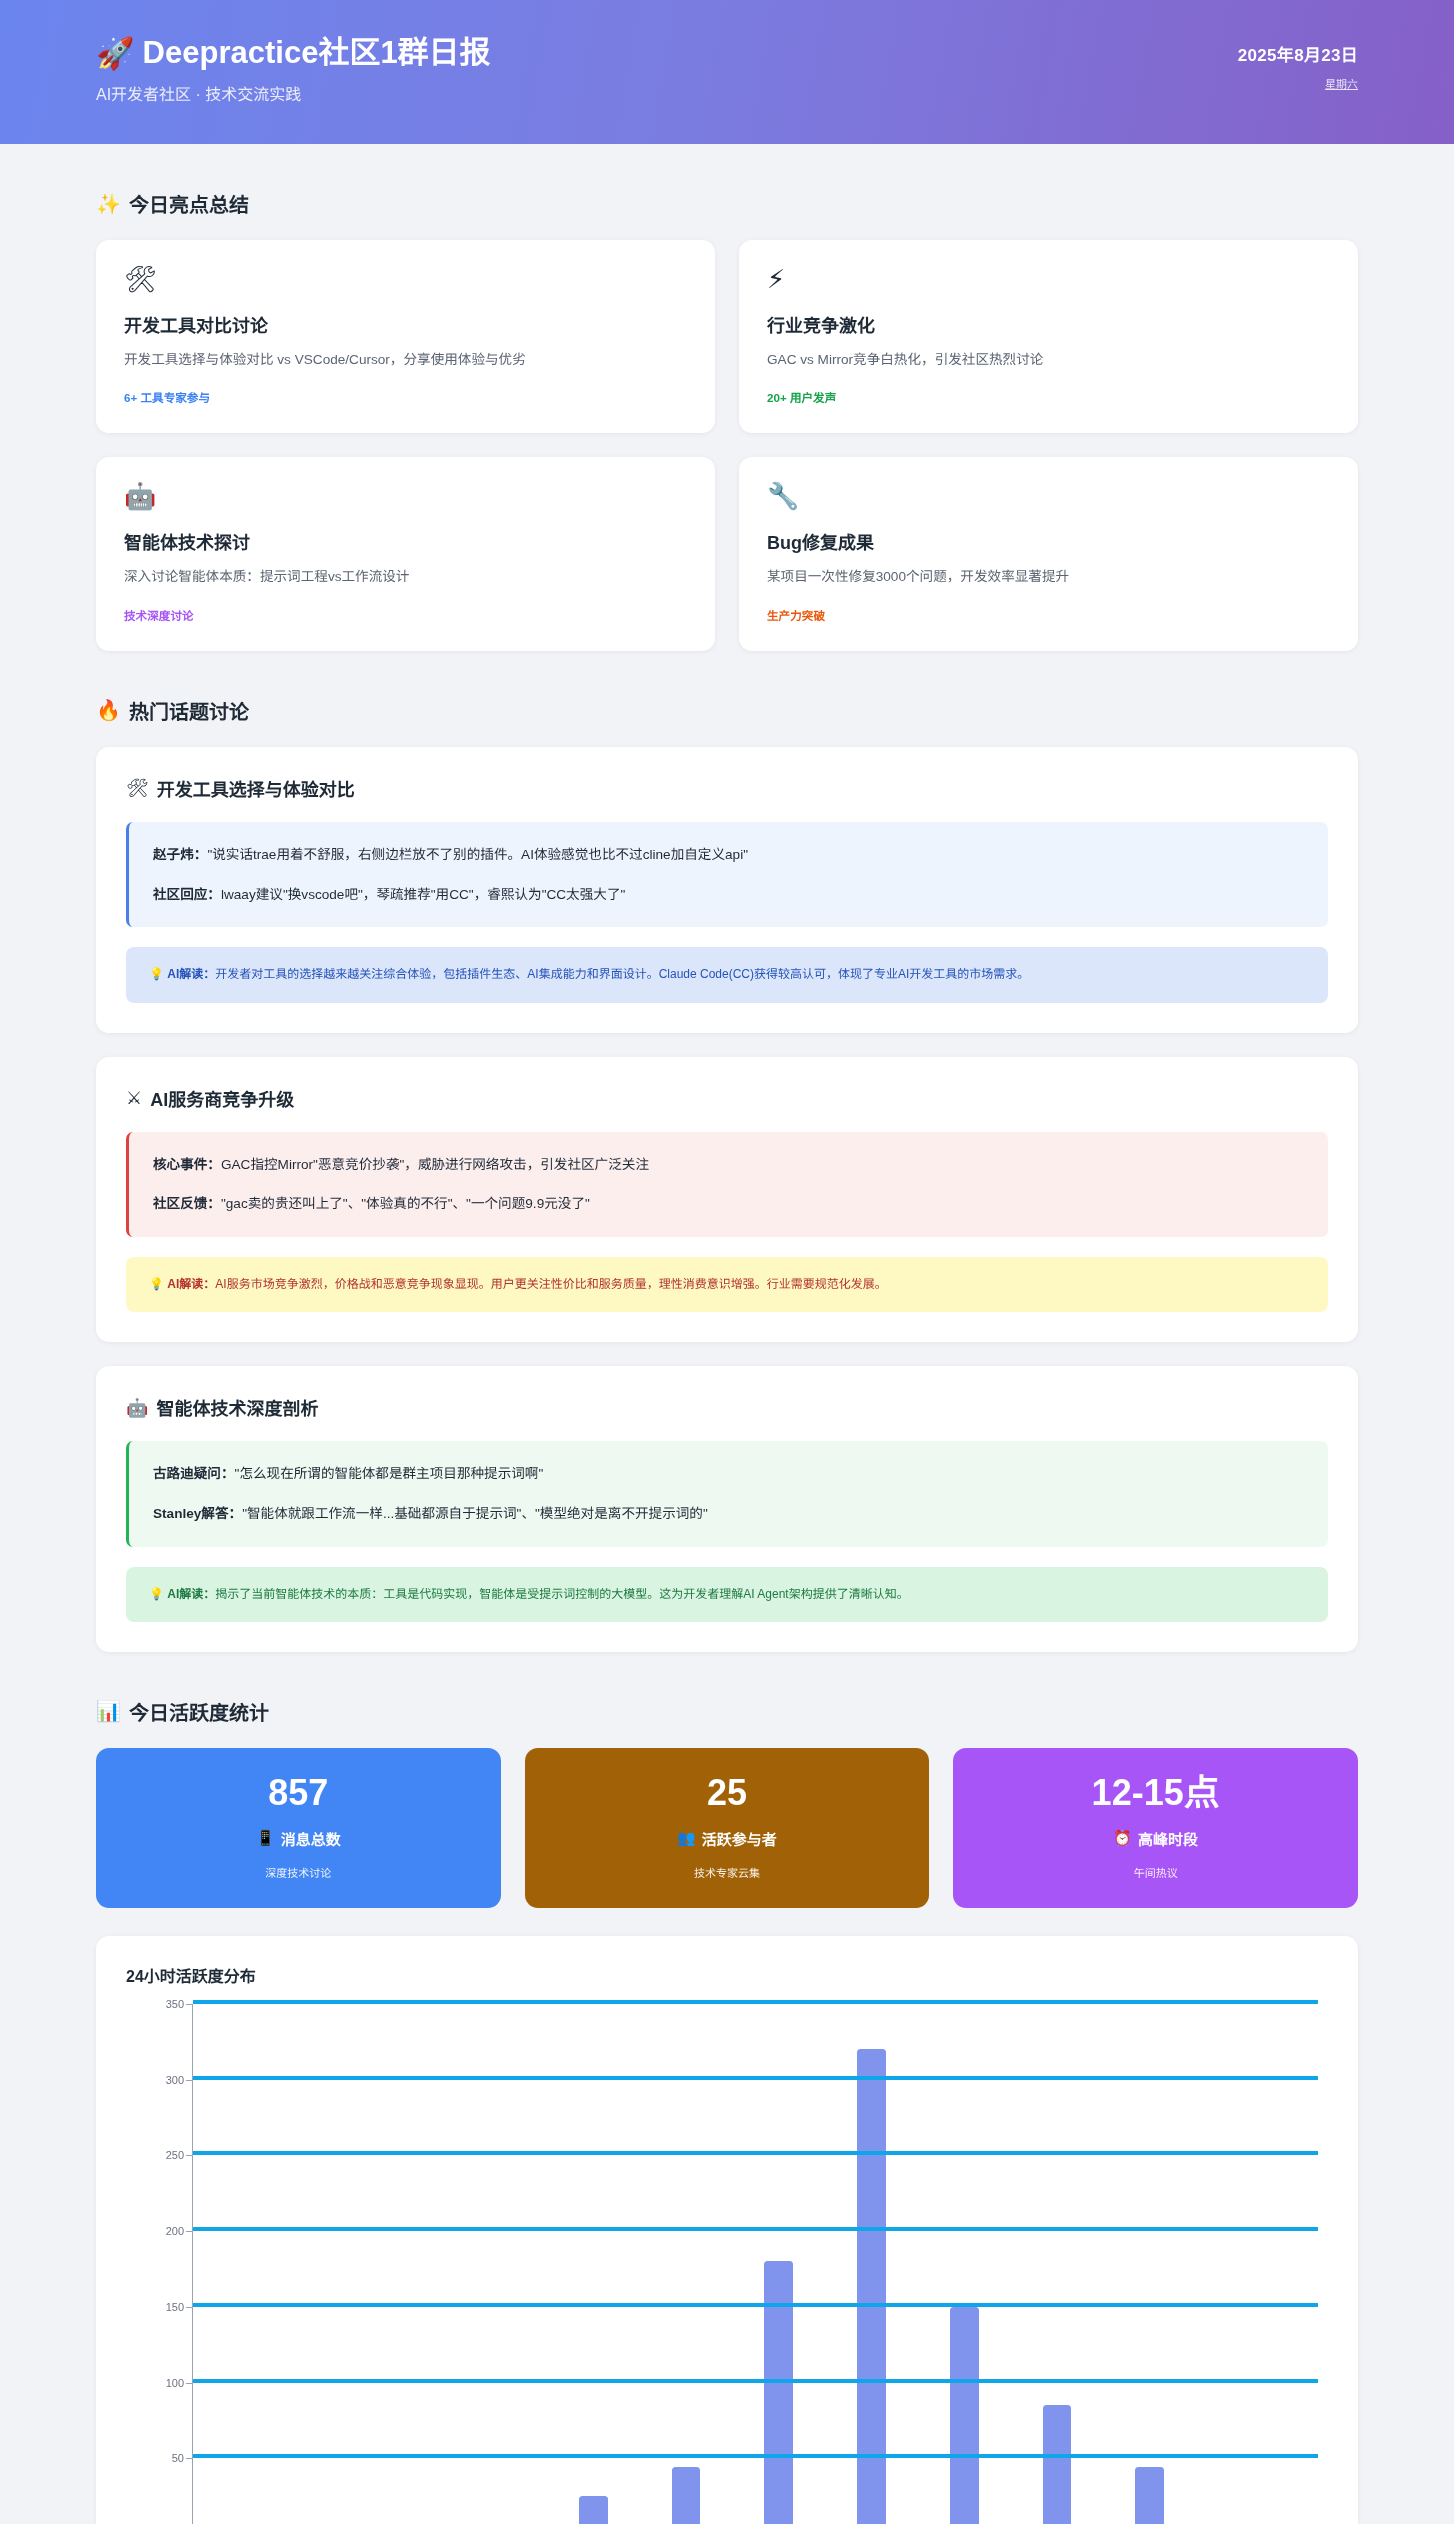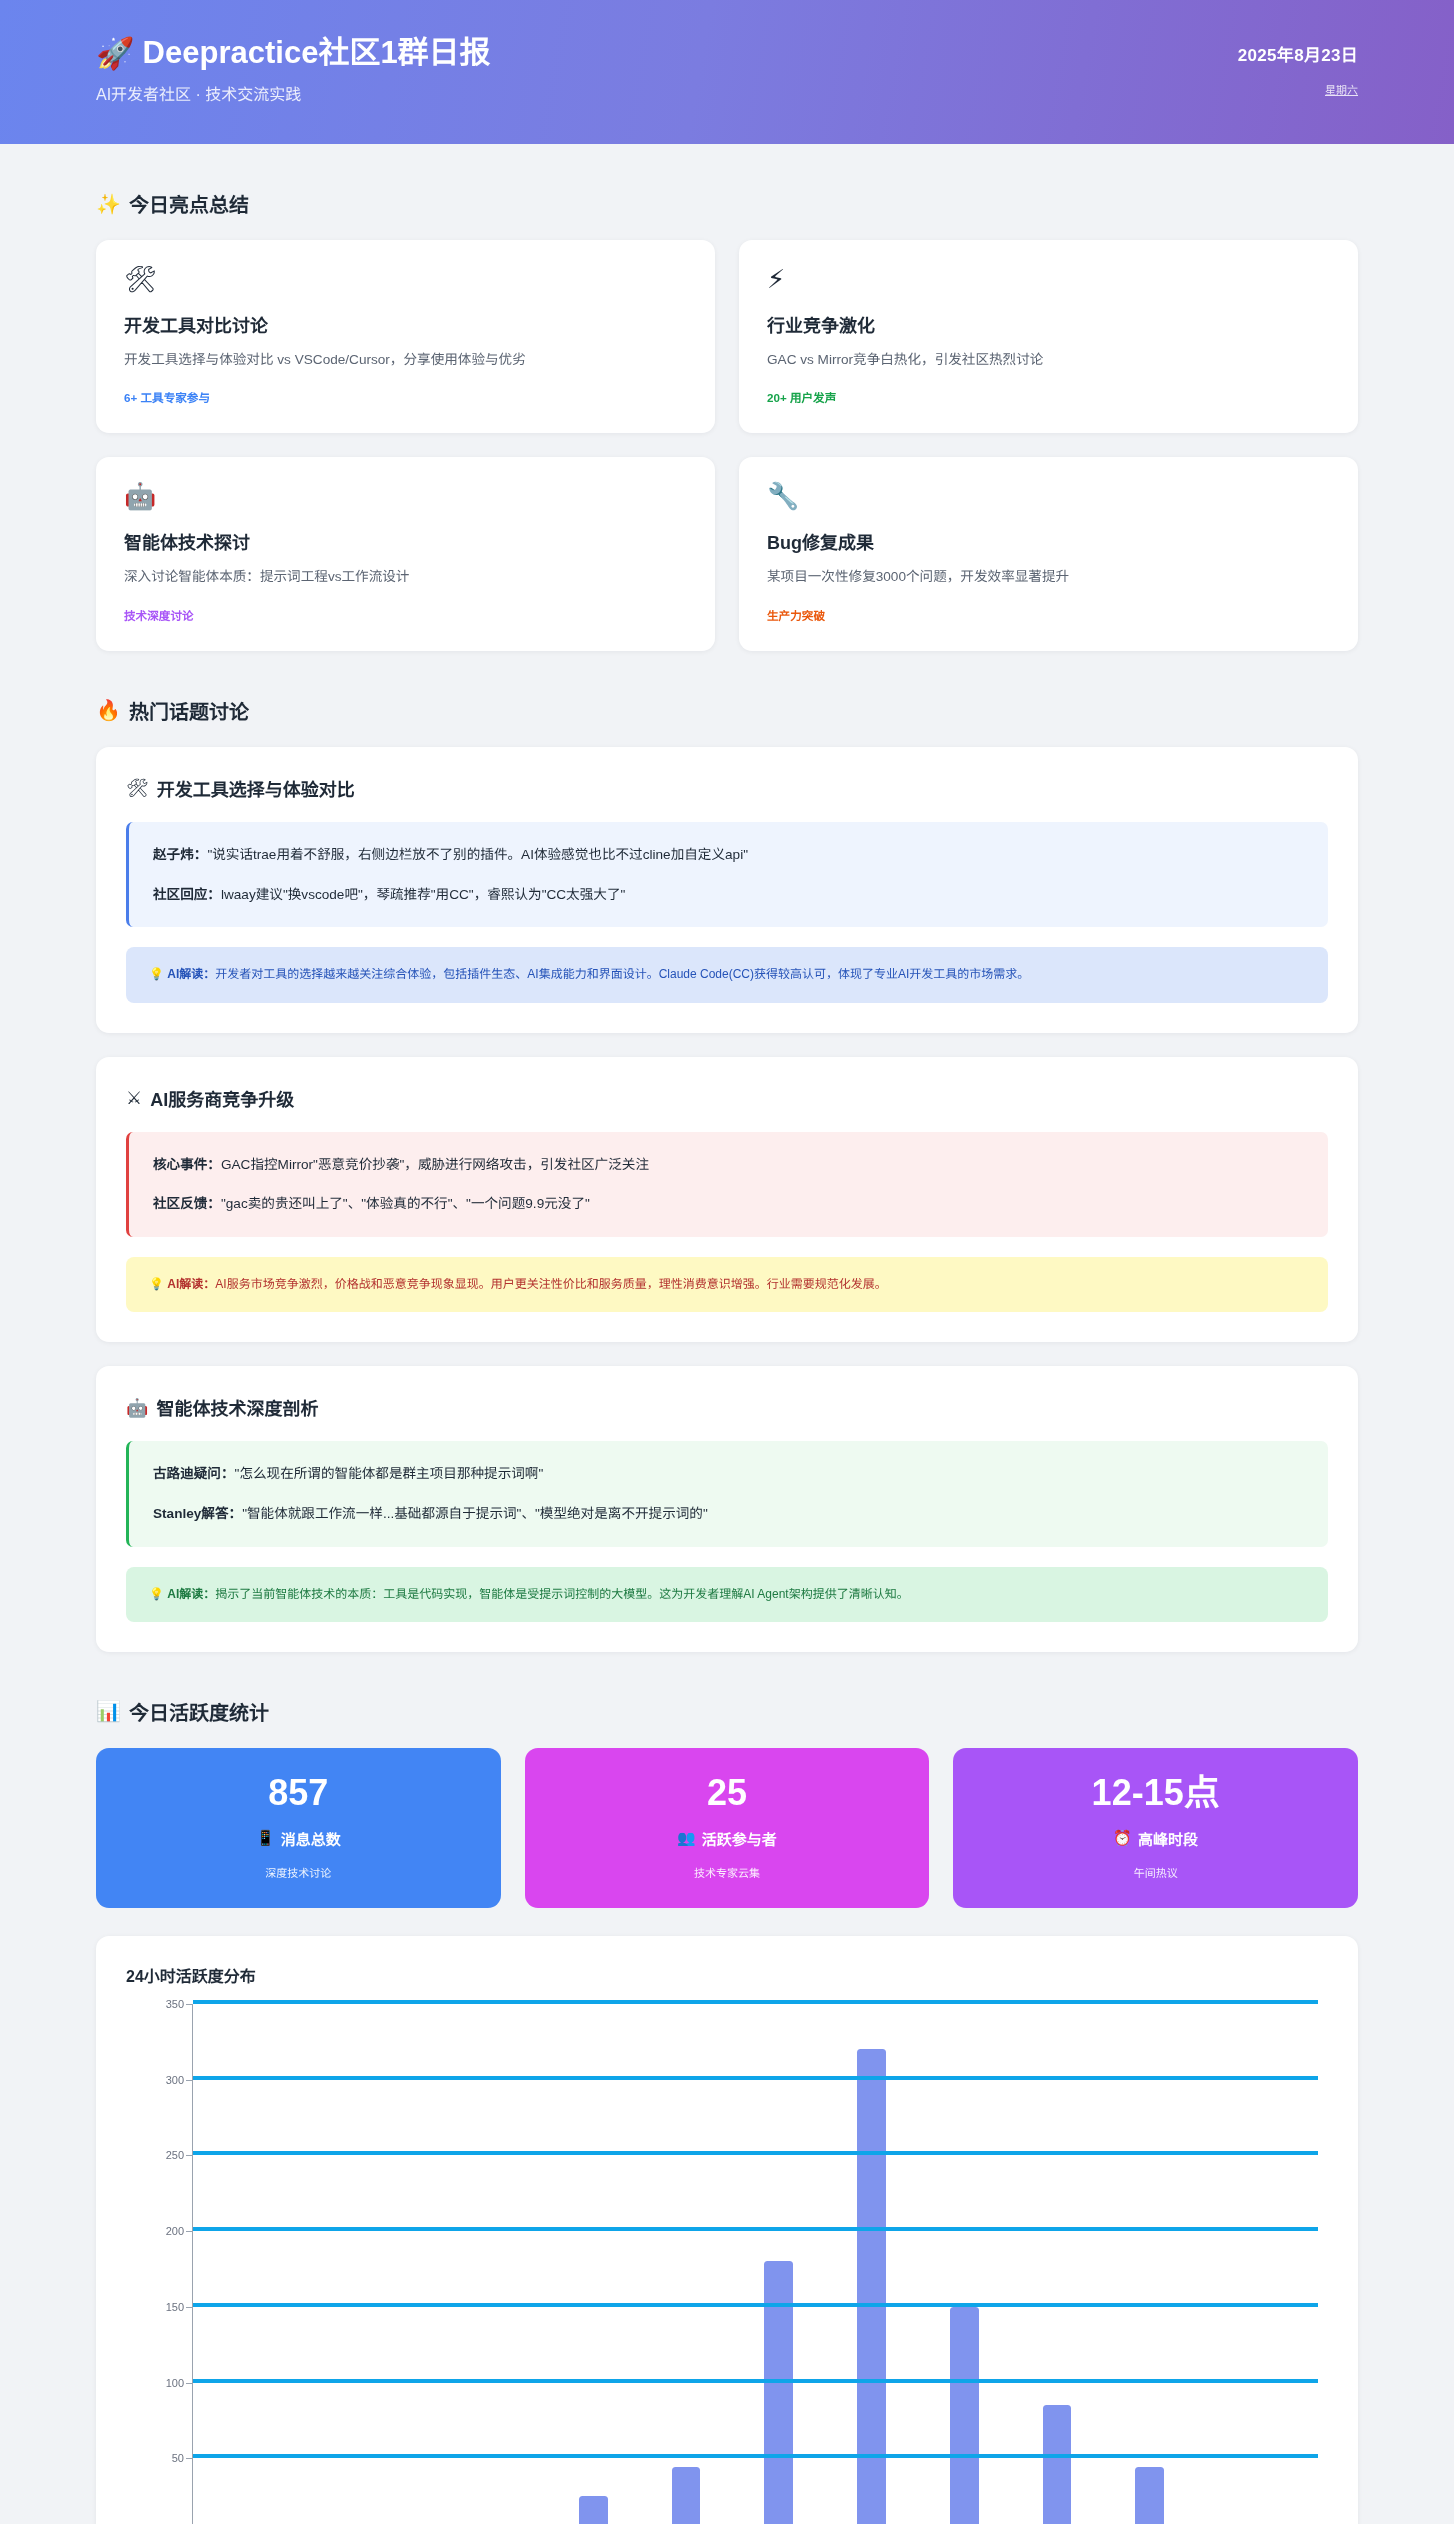--- a/index.html
+++ b/index.html
@@ -31,21 +31,21 @@
     gap: 8px;
     line-height: 1.1;
   }
   .header-sub {
     font-size: 16px;
     color: rgba(255,255,255,0.86);
     font-weight: 400;
   }
   .header-right { text-align: right; padding-top: 5px; }
   .header-date { font-size: 17px; font-weight: bold; letter-spacing: 0.3px; }
-  .header-weekday { font-size: 11px; color: rgba(255,255,255,0.82); margin-top: 15px; text-decoration: underline; }
+  .header-weekday { font-size: 11px; color: rgba(255,255,255,0.82); margin-top: 9px; text-decoration: underline; }
 
   
   .page { padding: 0 96px; }
 
   .section { margin-top: 45px; }
   .section-title {
     font-size: 20px;
     font-weight: bold;
     color: #1f2a37;
     display: flex;
@@ -337,21 +337,21 @@
 
       <div class="stat-card" style="background: rgb(66, 133, 244);">
         <div class="stat-value">857</div>
         <div class="stat-label">
           <span class="emoji">📱</span>
           <span>消息总数</span>
         </div>
         <div class="stat-note">深度技术讨论</div>
       </div>
 
-      <div class="stat-card" style="background: #d946ef;">
+      <div class="stat-card" style="background: #a16207;">
         <div class="stat-value">25</div>
         <div class="stat-label">
           <span class="emoji">👥</span>
           <span>活跃参与者</span>
         </div>
         <div class="stat-note">技术专家云集</div>
       </div>
 
       <div class="stat-card" style="background: rgb(168, 85, 247);">
         <div class="stat-value">12-15点</div>

